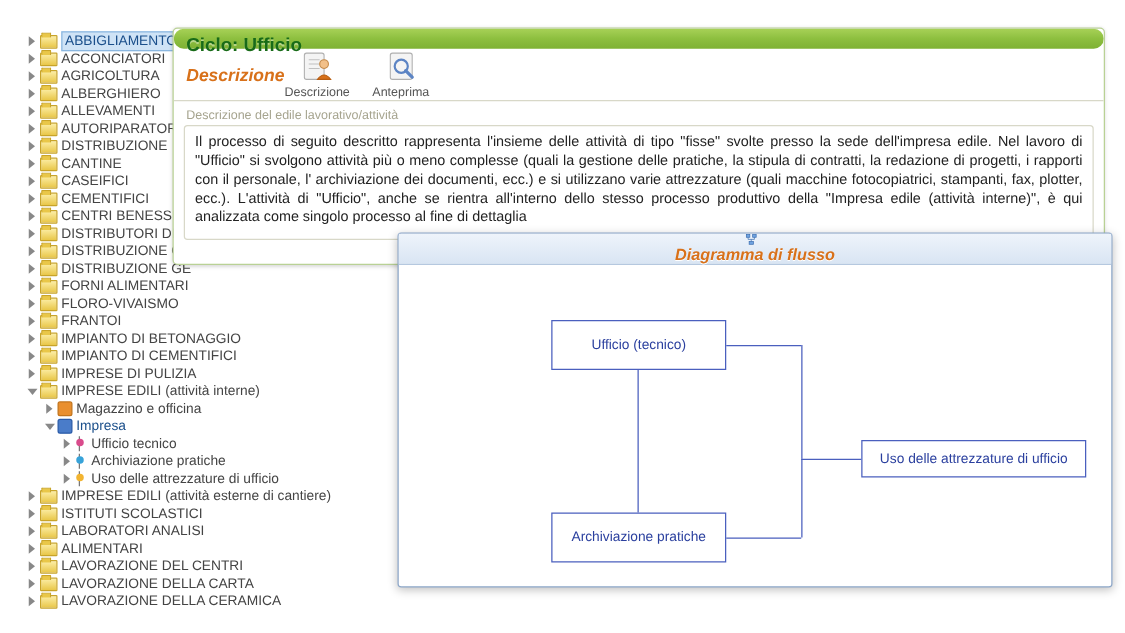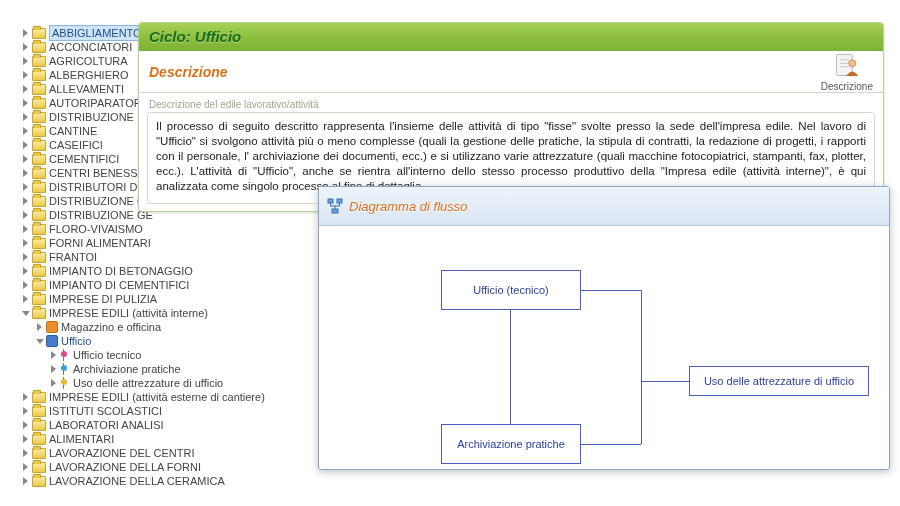--- a/index.html
+++ b/index.html
@@ -113,37 +113,36 @@
     position: absolute;
     left: 138px; top: 22px;
     width: 746px; height: 190px;
     border: 1px solid #b9d195;
     border-radius: 4px;
     background: #fff;
     box-shadow: 0 1px 3px rgba(0,0,0,.15);
     overflow: hidden;
   }
   .panel-title {
-    height: 28px;
+    height: 16px;
     background: linear-gradient(#a7d157, #8dbf3f, #7eb134);
     color: #186b18;
     font-weight: bold;
-    font-style: italic;
     font-size: 15px;
     padding: 5px 10px;
     text-shadow: 0 1px 0 rgba(255,255,255,.4);
+    border-radius: 10px;
   }
   .panel-sub {
     height: 42px;
     border-bottom: 1px solid #d8d8c8;
     display: flex;
     align-items: center;
-    justify-content: space-between;
+    justify-content: flex-start;
     padding: 0 10px;
-    gap: 16px;
   }
   .panel-sub-title {
     color: #d8711a;
     font-weight: bold;
     font-style: italic;
     font-size: 14px;
   }
   .panel-actions { display:flex; gap:18px; }
   .act { display:flex; flex-direction:column; align-items:center; cursor:pointer; }
   .act svg { width:28px; height:28px; }
@@ -170,30 +169,31 @@
   .diagram-win {
     position: absolute;
     left: 318px; top: 186px;
     width: 572px; height: 284px;
     background: #fff;
     border: 1px solid #8ca6c8;
     border-radius: 3px;
     box-shadow: 0 2px 8px rgba(0,0,0,.25);
   }
   .diagram-title {
-    height: 39px;
+    height: 25px;
     background: linear-gradient(#eef4fb, #d9e5f3);
     border-bottom: 1px solid #b5c8df;
     display: flex; align-items: center;
     padding: 0 8px;
     font-style: italic;
-    font-weight: normal;
+    font-weight: bold;
     font-size: 13px;
     color: #d8711a;
     text-shadow: 0 1px 0 #fff;
+    flex-direction: column;
   }
   .diagram-title .flow-icon { width:16px; height:16px; margin-right:6px; }
   .diagram-body {
     position: relative;
     width: 100%; height: calc(100% - 24px);
   }
   .d-box {
     position: absolute;
     border: 1px solid #4a5fbe;
     background: #fff;
@@ -308,28 +308,28 @@
         <div class="node">
           <span class="exp"></span>
           <span class="folder-icon"></span>
           <span class="tree-label">DISTRIBUZIONE GE</span>
         </div>
       </li>
       <li>
         <div class="node">
           <span class="exp"></span>
           <span class="folder-icon"></span>
+          <span class="tree-label">FORNI ALIMENTARI</span>
+        </div>
+      </li>
+      <li>
+        <div class="node">
+          <span class="exp"></span>
+          <span class="folder-icon"></span>
           <span class="tree-label">FLORO-VIVAISMO</span>
-        </div>
-      </li>
-      <li>
-        <div class="node">
-          <span class="exp"></span>
-          <span class="folder-icon"></span>
-          <span class="tree-label">FORNI ALIMENTARI</span>
         </div>
       </li>
       <li>
         <div class="node">
           <span class="exp"></span>
           <span class="folder-icon"></span>
           <span class="tree-label">FRANTOI</span>
         </div>
       </li>
       <li>
@@ -364,21 +364,21 @@
             <div class="node">
               <span class="exp"></span>
               <span class="sub-icon orange"></span>
               <span class="tree-label">Magazzino e officina</span>
             </div>
           </li>
           <li>
             <div class="node active">
               <span class="exp open"></span>
               <span class="sub-icon"></span>
-              <span class="tree-label">Ufficio</span>
+              <span class="tree-label">Impresa</span>
             </div>
             <ul>
               <li>
                 <div class="node">
                   <span class="exp"></span>
                   <span class="leaf-icon"></span>
                   <span class="tree-label">Ufficio tecnico</span>
                 </div>
               </li>
               <li>
@@ -431,21 +431,21 @@
         <div class="node">
           <span class="exp"></span>
           <span class="folder-icon"></span>
           <span class="tree-label">LAVORAZIONE DEL CENTRI</span>
         </div>
       </li>
       <li>
         <div class="node">
           <span class="exp"></span>
           <span class="folder-icon"></span>
-          <span class="tree-label">LAVORAZIONE DELLA FORNI</span>
+          <span class="tree-label">LAVORAZIONE DELLA CARTA</span>
         </div>
       </li>
       <li>
         <div class="node">
           <span class="exp"></span>
           <span class="folder-icon"></span>
           <span class="tree-label">LAVORAZIONE DELLA CERAMICA</span>
         </div>
       </li>
     </ul>
@@ -460,20 +460,28 @@
         <svg viewBox="0 0 32 32">
           <rect x="4" y="4" width="18" height="24" rx="2" fill="#f4f4f4" stroke="#b0b0b0"></rect>
           <line x1="8" y1="10" x2="18" y2="10" stroke="#c0c0c0"></line>
           <line x1="8" y1="14" x2="18" y2="14" stroke="#c0c0c0"></line>
           <line x1="8" y1="18" x2="18" y2="18" stroke="#c0c0c0"></line>
           <circle cx="22" cy="14" r="4" fill="#f2c089" stroke="#c48a4a"></circle>
           <path d="M16 28 q6 -8 12 0 z" fill="#d8711a" stroke="#b85e12"></path>
         </svg>
         <span class="act-label">Descrizione</span>
       </div>
+      <div class="act">
+        <svg viewBox="0 0 32 32">
+          <rect x="6" y="4" width="20" height="24" rx="2" fill="#f4f4f4" stroke="#b0b0b0"></rect>
+          <circle cx="16" cy="16" r="6" fill="none" stroke="#5c84c4" stroke-width="2"></circle>
+          <line x1="20" y1="20" x2="26" y2="26" stroke="#5c84c4" stroke-width="3" stroke-linecap="round"></line>
+        </svg>
+        <span class="act-label">Anteprima</span>
+      </div>
     </div>
   </div>
   <div class="fieldset-label">Descrizione del edile lavorativo/attività</div>
   <div class="fieldset">Il processo di seguito descritto rappresenta l'insieme delle attività di tipo "fisse" svolte presso la sede dell'impresa edile. Nel lavoro di "Ufficio" si svolgono attività più o meno complesse (quali la gestione delle pratiche, la stipula di contratti, la redazione di progetti, i rapporti con il personale, l' archiviazione dei documenti, ecc.) e si utilizzano varie attrezzature (quali macchine fotocopiatrici, stampanti, fax, plotter, ecc.). L'attività di "Ufficio", anche se rientra all'interno dello stesso processo produttivo della "Impresa edile (attività interne)", è qui analizzata come singolo processo al fine di dettaglia</div>
 </div>
 
 <div class="diagram-win">
   <div class="diagram-title">
     <svg class="flow-icon" viewBox="0 0 16 16">
       <rect x="1" y="1" width="5" height="4" fill="#6fa3e0" stroke="#3a6db0"></rect>

